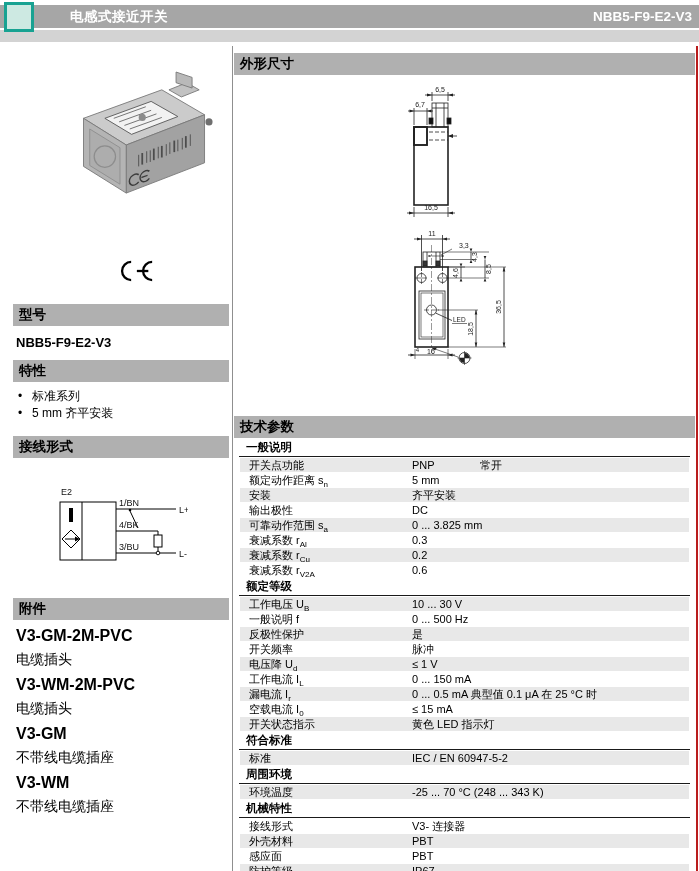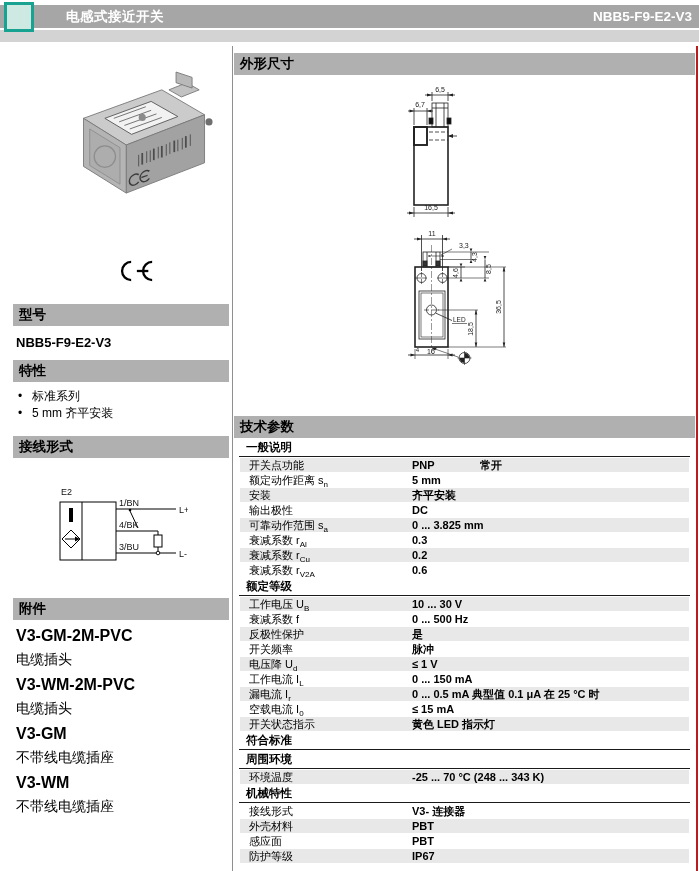--- a/index.html
+++ b/index.html
@@ -4,21 +4,21 @@
 <style>
   html,body{margin:0;padding:0;}
   body{
     width:699px;height:871px;position:relative;background:#fff;
     font-family:"Liberation Sans","DejaVu Sans",sans-serif;color:#000;
     overflow:hidden;
   }
   
   .topbar{position:absolute;top:5px;left:0;right:0;height:23px;background:#a6a6a6;
           display:flex;align-items:center;justify-content:space-between;}
-  .topbar .title{color:#fff;font-weight:bold;font-size:13.5px;padding-left:34px;letter-spacing:.5px;margin-left:32px;}
+  .topbar .title{color:#fff;font-weight:bold;font-size:13.5px;padding-left:70px;letter-spacing:.5px;}
   .topbar .model{color:#fff;font-weight:bold;font-size:13.5px;padding-right:7px;}
   .topbar2{position:absolute;top:30px;left:0;right:0;height:12px;background:#d3d3d3;}
   .brandicon{position:absolute;top:2px;left:4px;width:24px;height:24px;
              background:#cde9e2;border:3px solid #18a292;z-index:5;}
   
   .content{position:absolute;top:46px;left:0;right:0;bottom:0;display:flex;}
   .leftcol{width:230px;flex:0 0 230px;padding:0 0 0 13px;box-sizing:border-box;}
   .rightcol{flex:1;margin-left:2px;margin-right:2px;border-left:1px solid #8f8f8f;
             border-right:2px solid #b91c1c;padding-top:7px;box-sizing:border-box;}
   
@@ -36,21 +36,21 @@
   .acc-name{font-weight:bold;font-size:16px;padding:7px 0 0 3px;}
   .acc-desc{font-size:14px;padding:6px 0 0 3px;}
   
   .techtable{margin-top:1px;}
   .tgroup-title{font-weight:bold;font-size:11.5px;padding:1px 0 1px 7px;
                 border-bottom:1px solid #1a1a1a;margin:1px 6px 0 6px;}
   .trow{display:flex;height:14px;line-height:14px;font-size:11px;
         margin:1px 7px 0 7px;padding-left:9px;}
   .trow.shade{background:#e8e8e8;}
   .tlabel{width:163px;flex:0 0 163px;white-space:nowrap;}
-  .tvalue{font-weight:bold;white-space:nowrap;}
+  .tvalue{font-weight:normal;white-space:nowrap;}
   .tvalue .v1w{display:inline-block;min-width:68px;}
   sub{font-size:8px;}
   svg text{font-family:"Liberation Sans","DejaVu Sans",sans-serif;}
   .dimtext{font-size:7px;fill:#222;}
   .wiretext{font-size:9px;fill:#111;}
 </style>
 </head>
 <body>
 
 <div class="brandicon"></div>
@@ -347,21 +347,21 @@
         <div class="trow">
           <span class="tlabel">衰减系数 r<sub>V2A</sub></span>
           <span class="tvalue">0.6</span>
         </div>
         <div class="tgroup-title">额定等级</div>
         <div class="trow shade">
           <span class="tlabel">工作电压  U<sub>B</sub></span>
           <span class="tvalue">10 ... 30 V</span>
         </div>
         <div class="trow">
-          <span class="tlabel">衰减系数 f</span>
+          <span class="tlabel">一般说明 f</span>
           <span class="tvalue">0 ... 500 Hz</span>
         </div>
         <div class="trow shade">
           <span class="tlabel">反极性保护</span>
           <span class="tvalue">是</span>
         </div>
         <div class="trow">
           <span class="tlabel">开关频率</span>
           <span class="tvalue">脉冲</span>
         </div>
@@ -379,20 +379,24 @@
         </div>
         <div class="trow">
           <span class="tlabel">空载电流 I<sub>0</sub></span>
           <span class="tvalue">≤ 15 mA</span>
         </div>
         <div class="trow shade">
           <span class="tlabel">开关状态指示</span>
           <span class="tvalue">黄色 LED 指示灯</span>
         </div>
         <div class="tgroup-title">符合标准</div>
+        <div class="trow shade">
+          <span class="tlabel">标准</span>
+          <span class="tvalue">IEC / EN 60947-5-2</span>
+        </div>
         <div class="tgroup-title">周围环境</div>
         <div class="trow shade">
           <span class="tlabel">环境温度</span>
           <span class="tvalue">-25 ... 70 °C (248 ... 343 K)</span>
         </div>
         <div class="tgroup-title">机械特性</div>
         <div class="trow">
           <span class="tlabel">接线形式</span>
           <span class="tvalue">V3- 连接器</span>
         </div>

